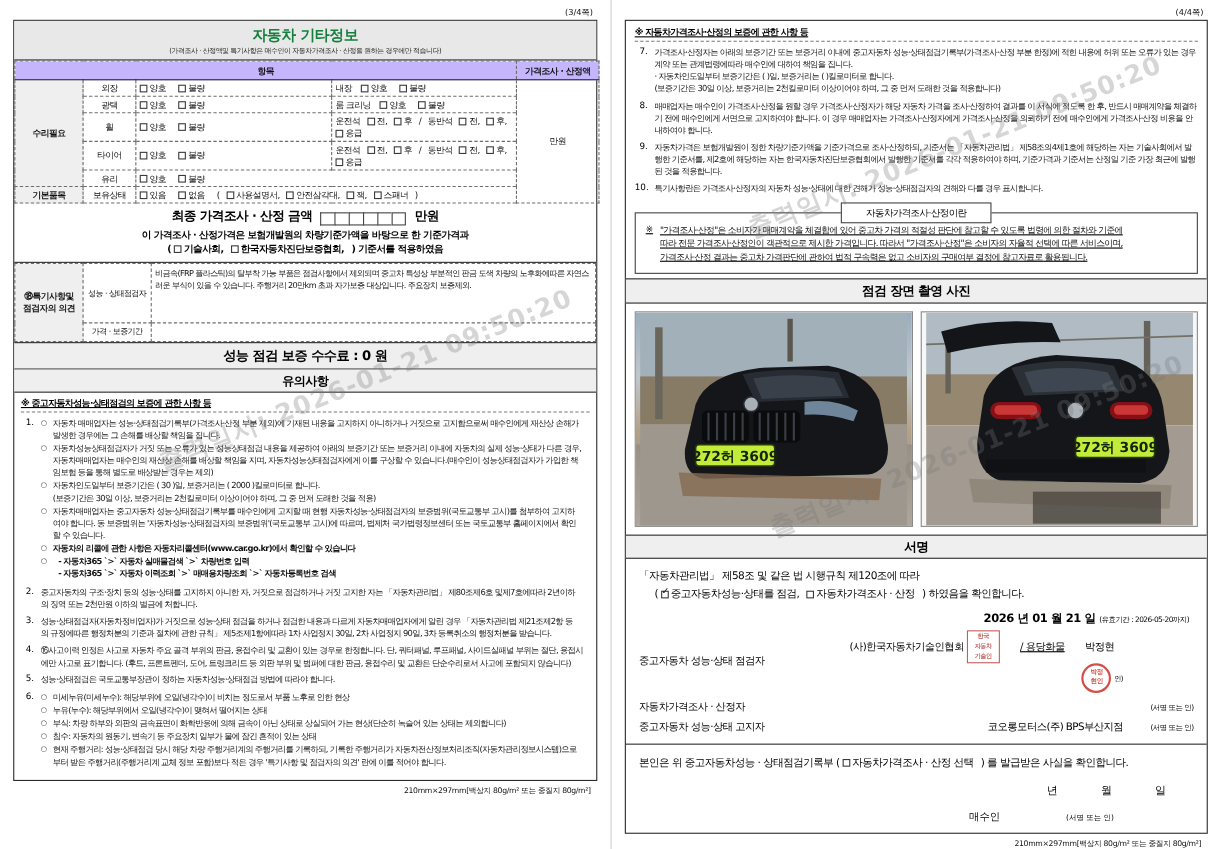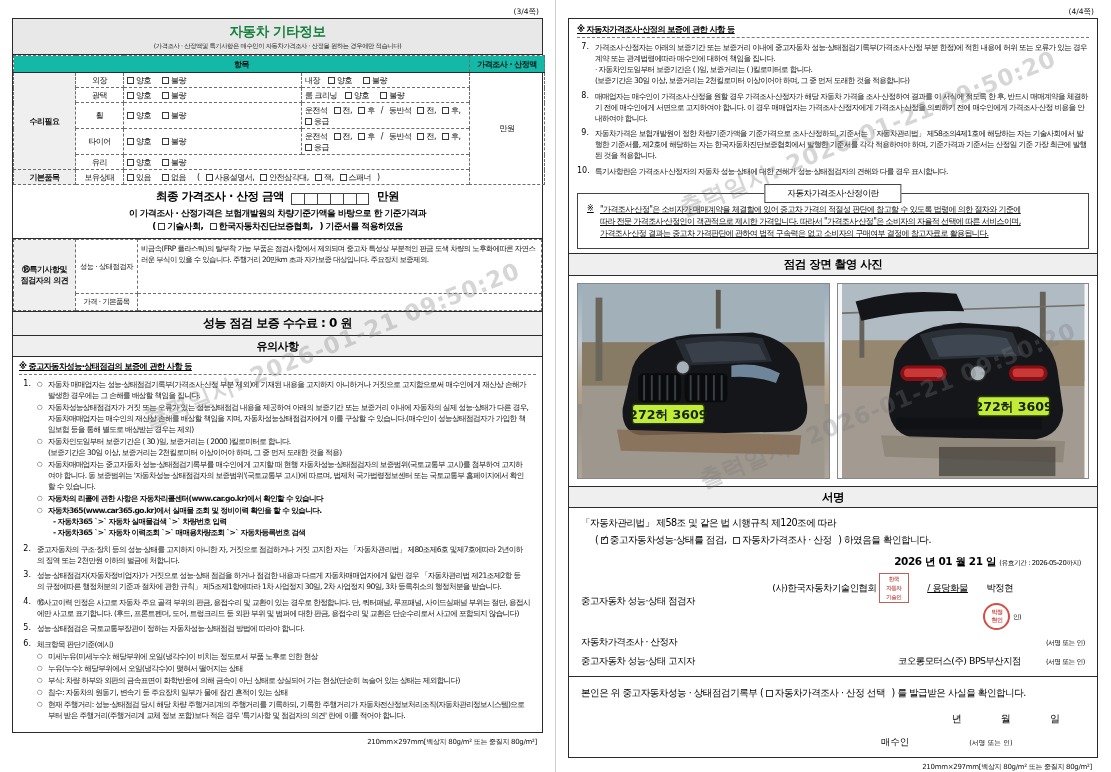--- a/index.html
+++ b/index.html
@@ -27,21 +27,21 @@
   table.grid { width: 100%; border-collapse: collapse; table-layout: fixed; }
   table.grid td {
     border: 1px dashed #6d6d6d;
     font-size: 8px; color: #111; padding: 1.5px 3px; letter-spacing: -0.5px;
     vertical-align: middle;
   }
   td.solidl { border-left: 1.3px solid #2b2b2b; }
   td.solidb { border-bottom: 1.3px solid #2b2b2b; }
   td.shade { background: #efefef; text-align: center; font-weight: bold; font-size: 8.4px; }
   td.ctr { text-align: center; }
-  .colhead { background:#14b8a6; text-align:center; font-weight:bold; font-size:8.6px;
+  .colhead { background:#c4b5fd; text-align:center; font-weight:bold; font-size:8.6px;
              border-bottom:1.3px solid #2b2b2b !important; padding:2.5px 0 !important; }
 
   
   .cb { display:inline-block; width:7px; height:7px; border:1.1px solid #3a3a3a; background:#fff;
         vertical-align:-1px; margin-right:2px; position:relative; }
   .cb.on::after { content:"✓"; position:absolute; left:-0.5px; top:-4.5px; font-size:8.5px; color:#111; line-height:1; }
   .opt { white-space: nowrap; margin-right: 9px; display:inline-block; }
   .opt.tight { margin-right: 4px; }
 
   
@@ -271,21 +271,21 @@
         <tbody>
             <tr>
           <td class="shade" rowspan="2" style="font-size:8px; line-height:1.4;">
             <div>⑱특기사항및</div>
             <div>점검자의 의견</div>
           </td>
           <td class="ctr" style="font-size:7.3px; height:54px;">성능 · 상태점검자</td>
           <td style="vertical-align:top; font-size:7.4px; line-height:1.5; letter-spacing:-0.6px; padding-top:3px;">비금속(FRP 플라스틱)의 탈부착 가능 부품은 점검사항에서 제외되며 중고차 특성상 부분적인 판금 도색 차량의 노후화에따른 자연스러운 부식이 있을 수 있습니다. 주행거리 20만km 초과 자가보증 대상입니다. 주요장치 보증제외.</td>
         </tr>
         <tr>
-          <td class="ctr solidb" style="font-size:7.3px; height:17px;">가격 · 기본품목</td>
+          <td class="ctr solidb" style="font-size:7.3px; height:17px;">가격 · 보증기간</td>
           <td class="solidb"></td>
         </tr>
       </tbody>
         </table>
 
       <div class="fee-band">성능 점검 보증 수수료 : 0 원</div>
       <div class="notice-band">유의사항</div>
 
       <div class="notices">
         <div class="sec-head">※ 중고자동차성능·상태점검의 보증에 관한 사항 등</div>
@@ -325,21 +325,20 @@
               </div>
             <div class="sub">
                 <div class="bullet">○</div>
                 <div class="stxt">
               <div class="ln b">자동차의 리콜에 관한 사항은 자동차리콜센터(www.car.go.kr)에서 확인할 수 있습니다</div>
                 </div>
               </div>
             <div class="sub">
                 <div class="bullet">○</div>
                 <div class="stxt">
-              <div class="ln b">자동차365(www.car365.go.kr)에서 실매물 조회 및 정비이력 확인을 할 수 있습니다.</div>
               <div class="ln b indent">- 자동차365 `&gt;` 자동차 실매물검색 `&gt;` 차량번호 입력</div>
               <div class="ln b indent">- 자동차365 `&gt;` 자동차 이력조회 `&gt;` 매매용차량조회 `&gt;` 자동차등록번호 검색</div>
                 </div>
               </div>
           </div>
         </div>
 
         <div class="item">
           <div class="no">2.</div>
           <div class="body">
@@ -367,21 +366,20 @@
         <div class="item">
           <div class="no">5.</div>
           <div class="body">
             <div class="ln">성능·상태점검은 국토교통부장관이 정하는 자동차성능·상태점검 방법에 따라야 합니다.</div>
           </div>
         </div>
 
         <div class="item">
           <div class="no">6.</div>
           <div class="body">
-            <div class="ln" style="margin-bottom:1px">체크항목 판단기준(예시)</div>
             <div class="sub">
                 <div class="bullet">○</div>
                 <div class="stxt">
                   <div class="ln">미세누유(미세누수): 해당부위에 오일(냉각수)이 비치는 정도로서 부품 노후로 인한 현상</div>
                 </div>
               </div>
             <div class="sub">
                 <div class="bullet">○</div>
                 <div class="stxt">
                   <div class="ln">누유(누수): 해당부위에서 오일(냉각수)이 맺혀서 떨어지는 상태</div>

